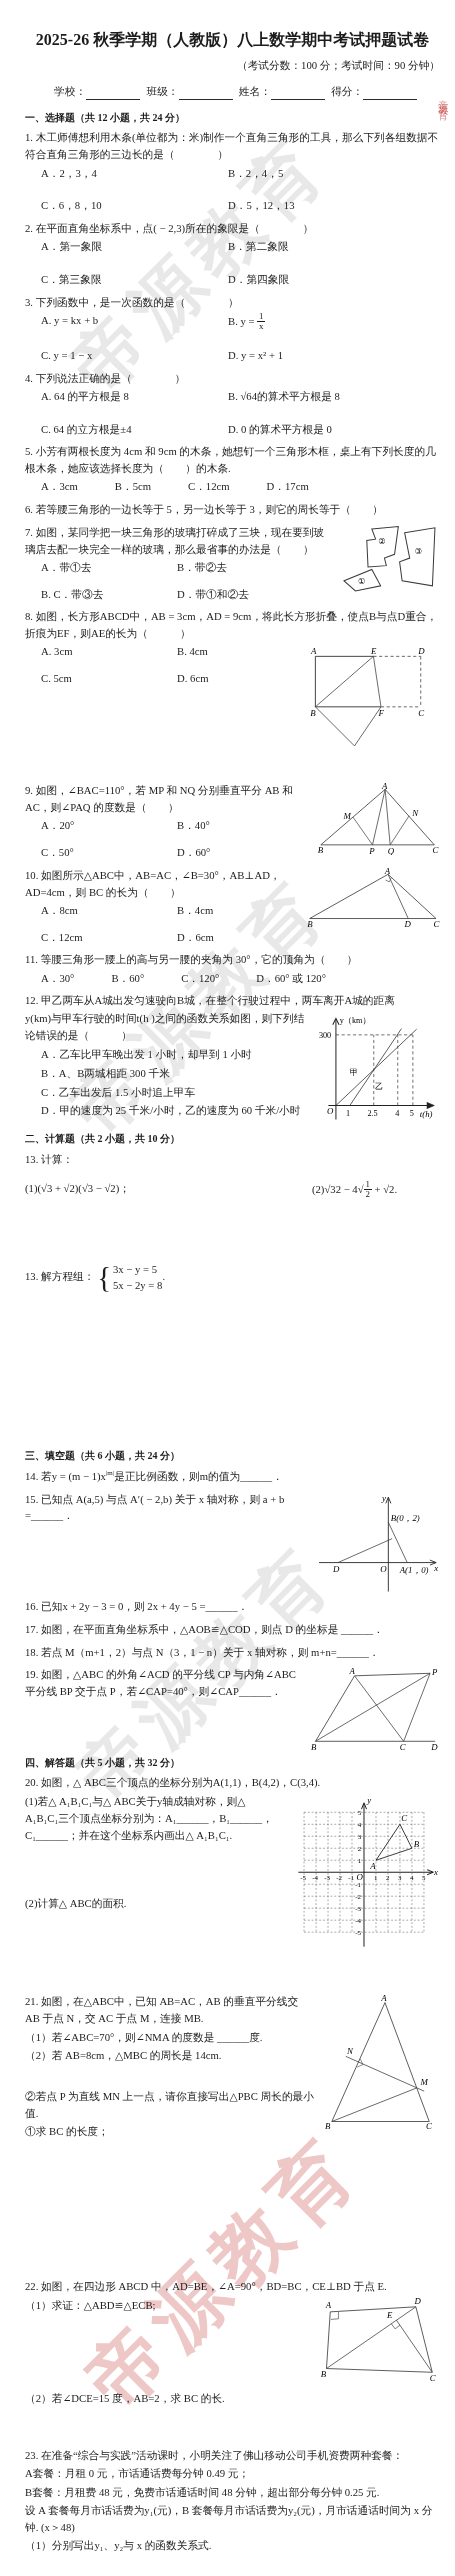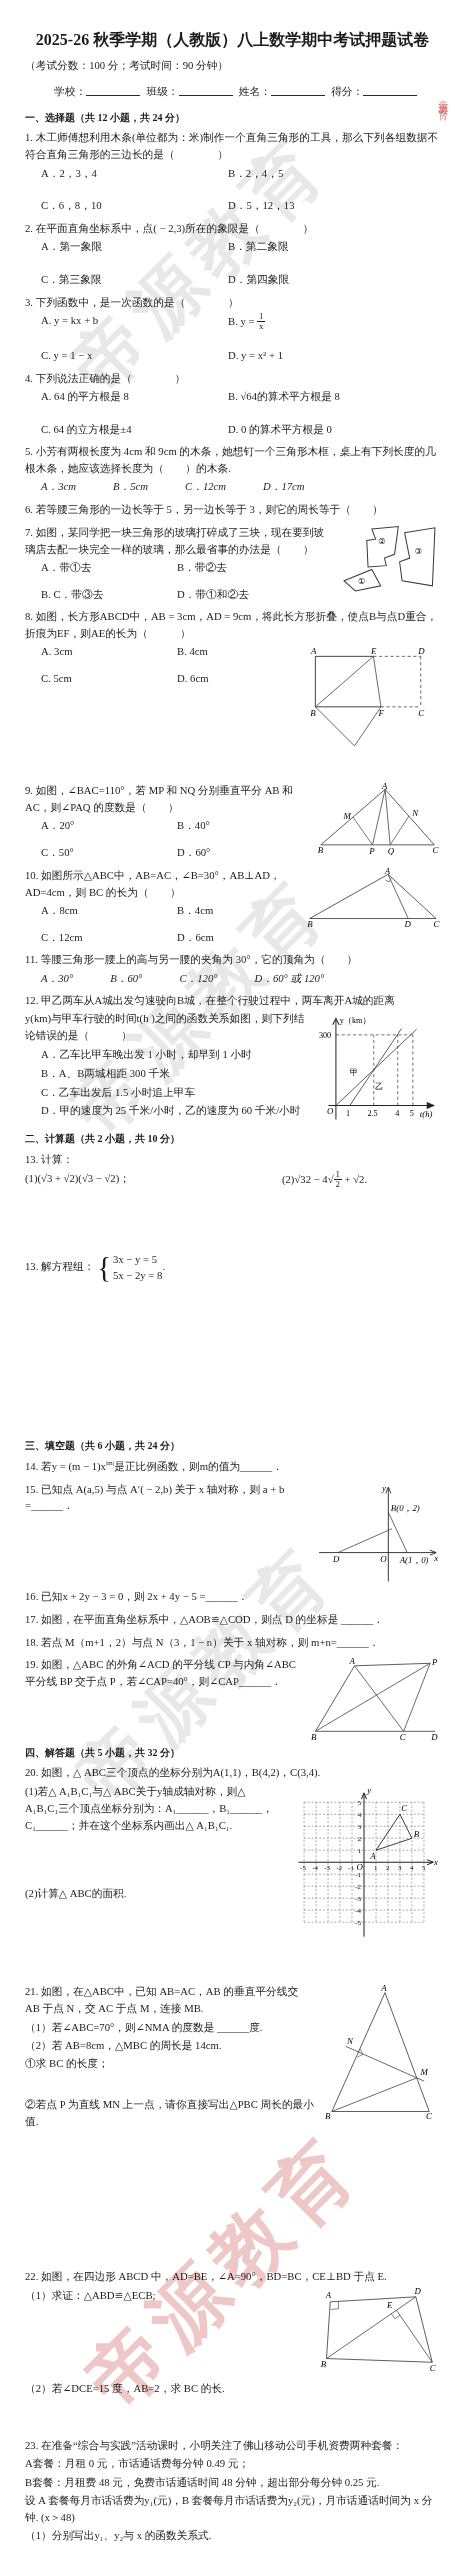--- a/index.html
+++ b/index.html
@@ -6,31 +6,31 @@
   body{width:455px;height:2576px;background:#ffffff;overflow:hidden;position:relative;
        font-family:"Liberation Serif","DejaVu Serif",serif;font-size:10.7px;line-height:1.58;color:#1c1c1c;}
   .wm{position:absolute;font-weight:bold;transform:rotate(-45deg);letter-spacing:10px;
       pointer-events:none;z-index:0;white-space:nowrap;}
   .wm-gray{color:rgba(0,0,0,0.09);font-size:71px;}
   .wm-red{color:rgba(205,90,90,0.34);font-size:76px;}
   .wm-vert{position:absolute;writing-mode:vertical-rl;color:rgba(195,65,65,0.6);
       font-size:10px;letter-spacing:3.2px;z-index:0;}
   .page{position:relative;z-index:1;padding:30px 15px 0 25px;}
   .title{font-size:16px;font-weight:bold;text-align:center;margin:0 0 6.3px 0;line-height:1.3;}
-  .subtitle{text-align:left;margin:0 0 8.9px 0;}
-  .fields{display:flex;justify-content:center;align-items:flex-start;margin:0 0 10px 0;}
+  .subtitle{text-align:right;margin:0 0 8.9px 0;}
+  .fields{display:flex;justify-content:center;align-items:flex-end;margin:0 0 10px 0;}
   .fields .fl{margin-left:6.3px;}
   .fields .blank{display:inline-block;width:54px;border-bottom:0.6px solid #2a2a2a;height:12px;}
   .sec{font-weight:bold;font-size:10px;margin:6.3px 0 3.8px 0;clear:both;}
   .q{clear:both;margin-bottom:5.7px;}
   .qt{margin-bottom:1.3px;}
   .opts{padding-left:16px;}
   .o2{display:grid;grid-template-columns:187px 1fr;row-gap:16px;}
   .o2n{display:grid;grid-template-columns:136px 1fr;row-gap:10px;}
-  .o4{display:flex;flex-wrap:wrap;font-style:italic;}
+  .o4{display:flex;flex-wrap:wrap;}
   .o4 span{margin-right:37px;}
   .o1 div{margin-top:1.9px;}
   .fig{float:right;margin:1.3px 0 2.5px 7.6px;}
   .fig svg{display:block;}
   .fl-label{font-style:italic;font-size:14px;font-family:"Liberation Serif",serif;}
   .fl-plain{font-style:normal;font-size:13px;font-family:"Liberation Serif",serif;}
   .fl-tick{font-style:normal;font-size:11px;font-family:"Liberation Serif",serif;}
   .frac{display:inline-block;vertical-align:-0.45em;text-align:center;line-height:1.02;font-size:8.9px;}
   .frac .num{display:block;padding:0 1.9px;}
   .frac .den{display:block;border-top:0.6px solid #1c1c1c;padding:0 1.9px;}
@@ -262,21 +262,21 @@
       <div>B．A、B两城相距 300 千米</div>
       <div>C．乙车出发后 1.5 小时追上甲车</div>
       <div>D．甲的速度为 25 千米/小时，乙的速度为 60 千米/小时</div>
     </div>
   </div>
 
   <div class="sec">二、计算题（共 2 小题，共 10 分）</div>
 
   <div class="q">
     <div class="qt">13. 计算：</div>
-    <div class="exprrow" style="margin-top:2px;">
+    <div class="exprrow" style="margin-top:12px;gap:30px;">
       <span class="e1">(1)(√3 + √2)(√3 − √2)；</span>
       <span class="e2"><span>(2)√32 − 4√</span><span class="frac"><span class="num">1</span><span class="den">2</span></span><span> + √2.</span></span>
     </div>
   </div>
 
   <div class="sp" style="height:56px;"></div>
 
   <div class="q">
     <span>13. 解方程组：</span>
     <span class="eqwrap">
@@ -424,22 +424,22 @@
         <text x="92" y="10" class="fl-label">A</text>
         <text x="38" y="94" class="fl-label">N</text>
         <text x="154" y="143" class="fl-label">M</text>
         <text x="3" y="212" class="fl-label">B</text>
         <text x="163" y="212" class="fl-label">C</text>
       </svg>
     </div>
     <div class="qt">21. 如图，在△ABC中，已知 AB=AC，AB 的垂直平分线交 AB 于点 N，交 AC 于点 M，连接 MB.</div>
     <div class="qt">（1）若∠ABC=70°，则∠NMA 的度数是 ______度.</div>
     <div class="qt">（2）若 AB=8cm，△MBC 的周长是 14cm.</div>
+    <div class="qt" style="margin-top:24px;">②若点 P 为直线 MN 上一点，请你直接写出△PBC 周长的最小值.</div>
     <div class="qt">①求 BC 的长度；</div>
-    <div class="qt" style="margin-top:24px;">②若点 P 为直线 MN 上一点，请你直接写出△PBC 周长的最小值.</div>
   </div>
 
   <div class="sp" style="height:133px;"></div>
 
   <div class="q">
     <div class="qt">22. 如图，在四边形 ABCD 中，AD=BE，∠A=90°，BD=BC，CE⊥BD 于点 E.</div>
     <div class="fig">
       <svg width="120" height="85" viewBox="0 0 190 135" style="font-size:17px">
         <line x1="16" y1="22" x2="152" y2="14" stroke="#3a3a3a" stroke-width="1.3"></line>
         <line x1="16" y1="22" x2="10" y2="112" stroke="#3a3a3a" stroke-width="1.3"></line>

